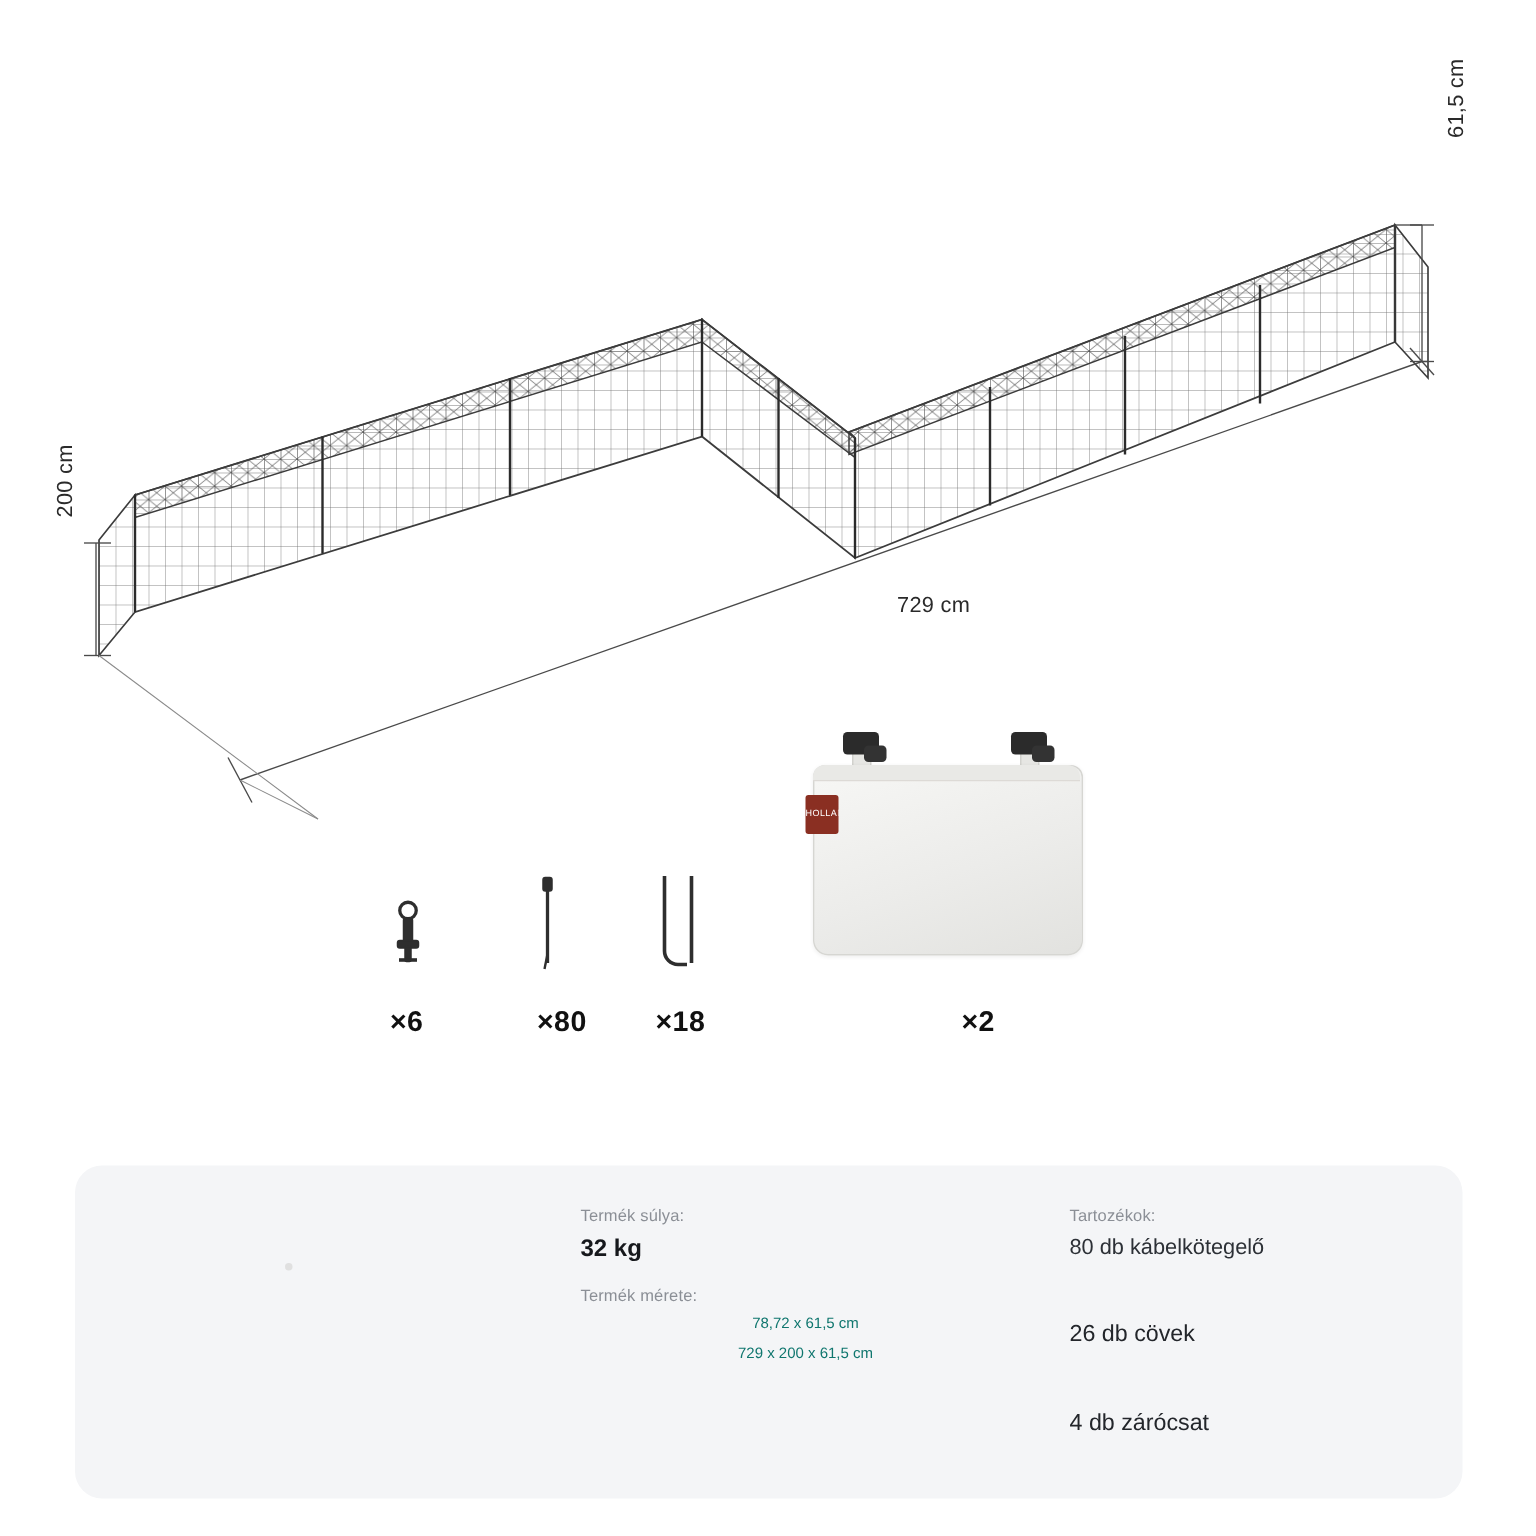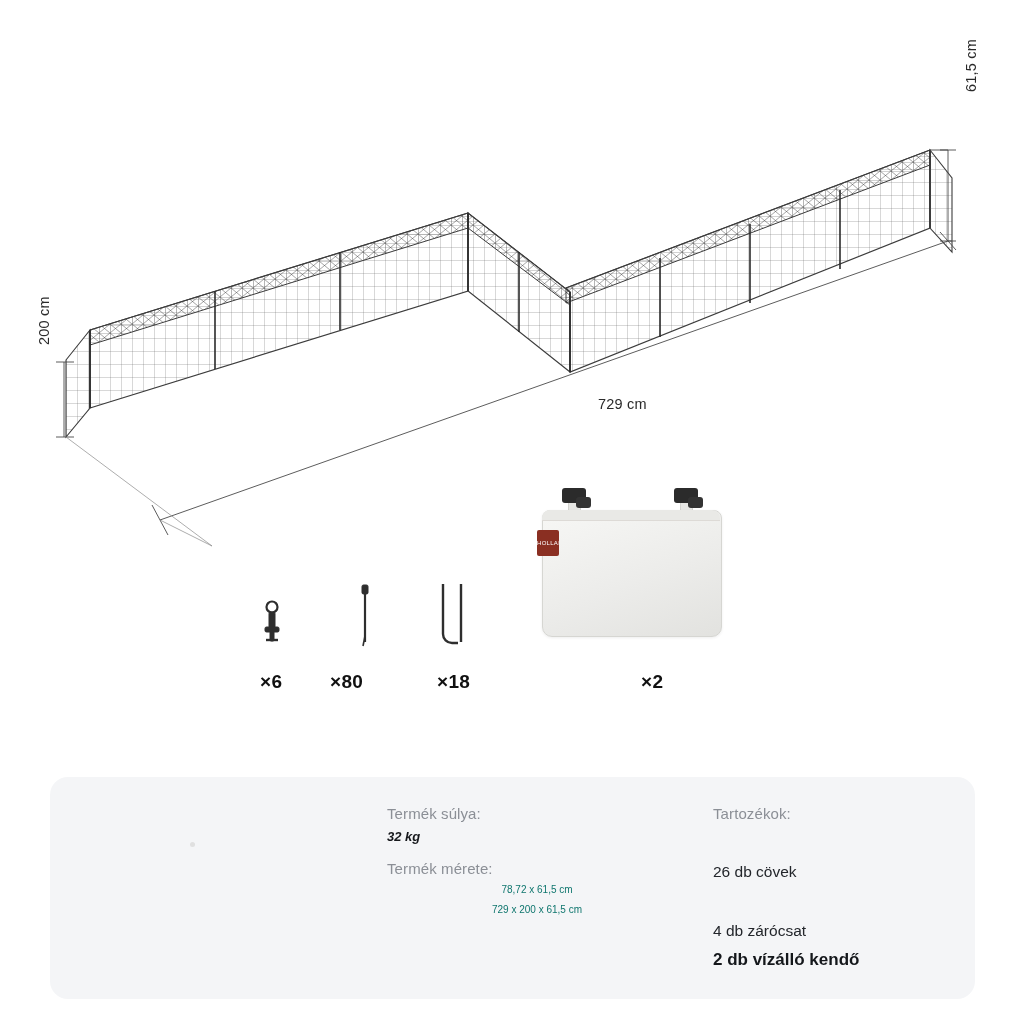--- a/index.html
+++ b/index.html
@@ -55,21 +55,21 @@
 
   
   .acc-count {
     position: absolute;
     font-size: 19px;
     font-weight: bold;
     color: #111;
     letter-spacing: 0.3px;
   }
   #count-clip   { left: 260px; top: 671px; }
-  #count-tie    { left: 330px; top: 671px; }
+  #count-tie    { left: 358px; top: 671px; }
   #count-stake  { left: 437px; top: 671px; }
   #count-bag    { left: 641px; top: 671px; }
 
   
   #bag-wrap {
     position: absolute;
     left: 528px;
     top: 484px;
     width: 200px;
     height: 165px;
@@ -148,31 +148,30 @@
     border-radius: 18px;
   }
   .spec-col {
     position: absolute;
     top: 28px;
   }
   #spec-col-left  { left: 337px; width: 300px; }
   #spec-col-right { left: 663px; width: 280px; }
 
   .spec-head {
-    font-size: 15px;
+    font-size: 11px;
     color: #8b8f96;
     margin: 0 0 7px 0;
     letter-spacing: 0.1px;
   }
   .spec-strong {
-    font-size: 13px;
+    font-size: 16px;
     font-weight: bold;
     color: #16181c;
     margin: 0 0 16px 0;
-    font-style: italic;
   }
   .spec-line {
     font-size: 10px;
     color: #0f766e;
     margin: 0 0 9px 0;
     text-align: center;
   }
   .acc-item {
     font-size: 14.5px;
     color: #2c3036;
@@ -322,20 +321,20 @@
   <div class="spec-col" id="spec-col-left">
     <p class="spec-head">Termék súlya:</p>
     <p class="spec-strong">32 kg</p>
     <p class="spec-head">Termék mérete:</p>
     <p class="spec-line">78,72 x 61,5 cm</p>
     <p class="spec-line">729 x 200 x 61,5 cm</p>
   </div>
 
   <div class="spec-col" id="spec-col-right">
     <p class="spec-head">Tartozékok:</p>
+    <p class="acc-item">80 db kábelkötegelő</p>
     <p class="acc-item m">26 db cövek</p>
     <p class="acc-item m">4 db zárócsat</p>
-    <p class="acc-item l">2 db vízálló kendő</p>
   </div>
 
 </div>
 
 <div id="speck"></div>
 
 </body></html>

